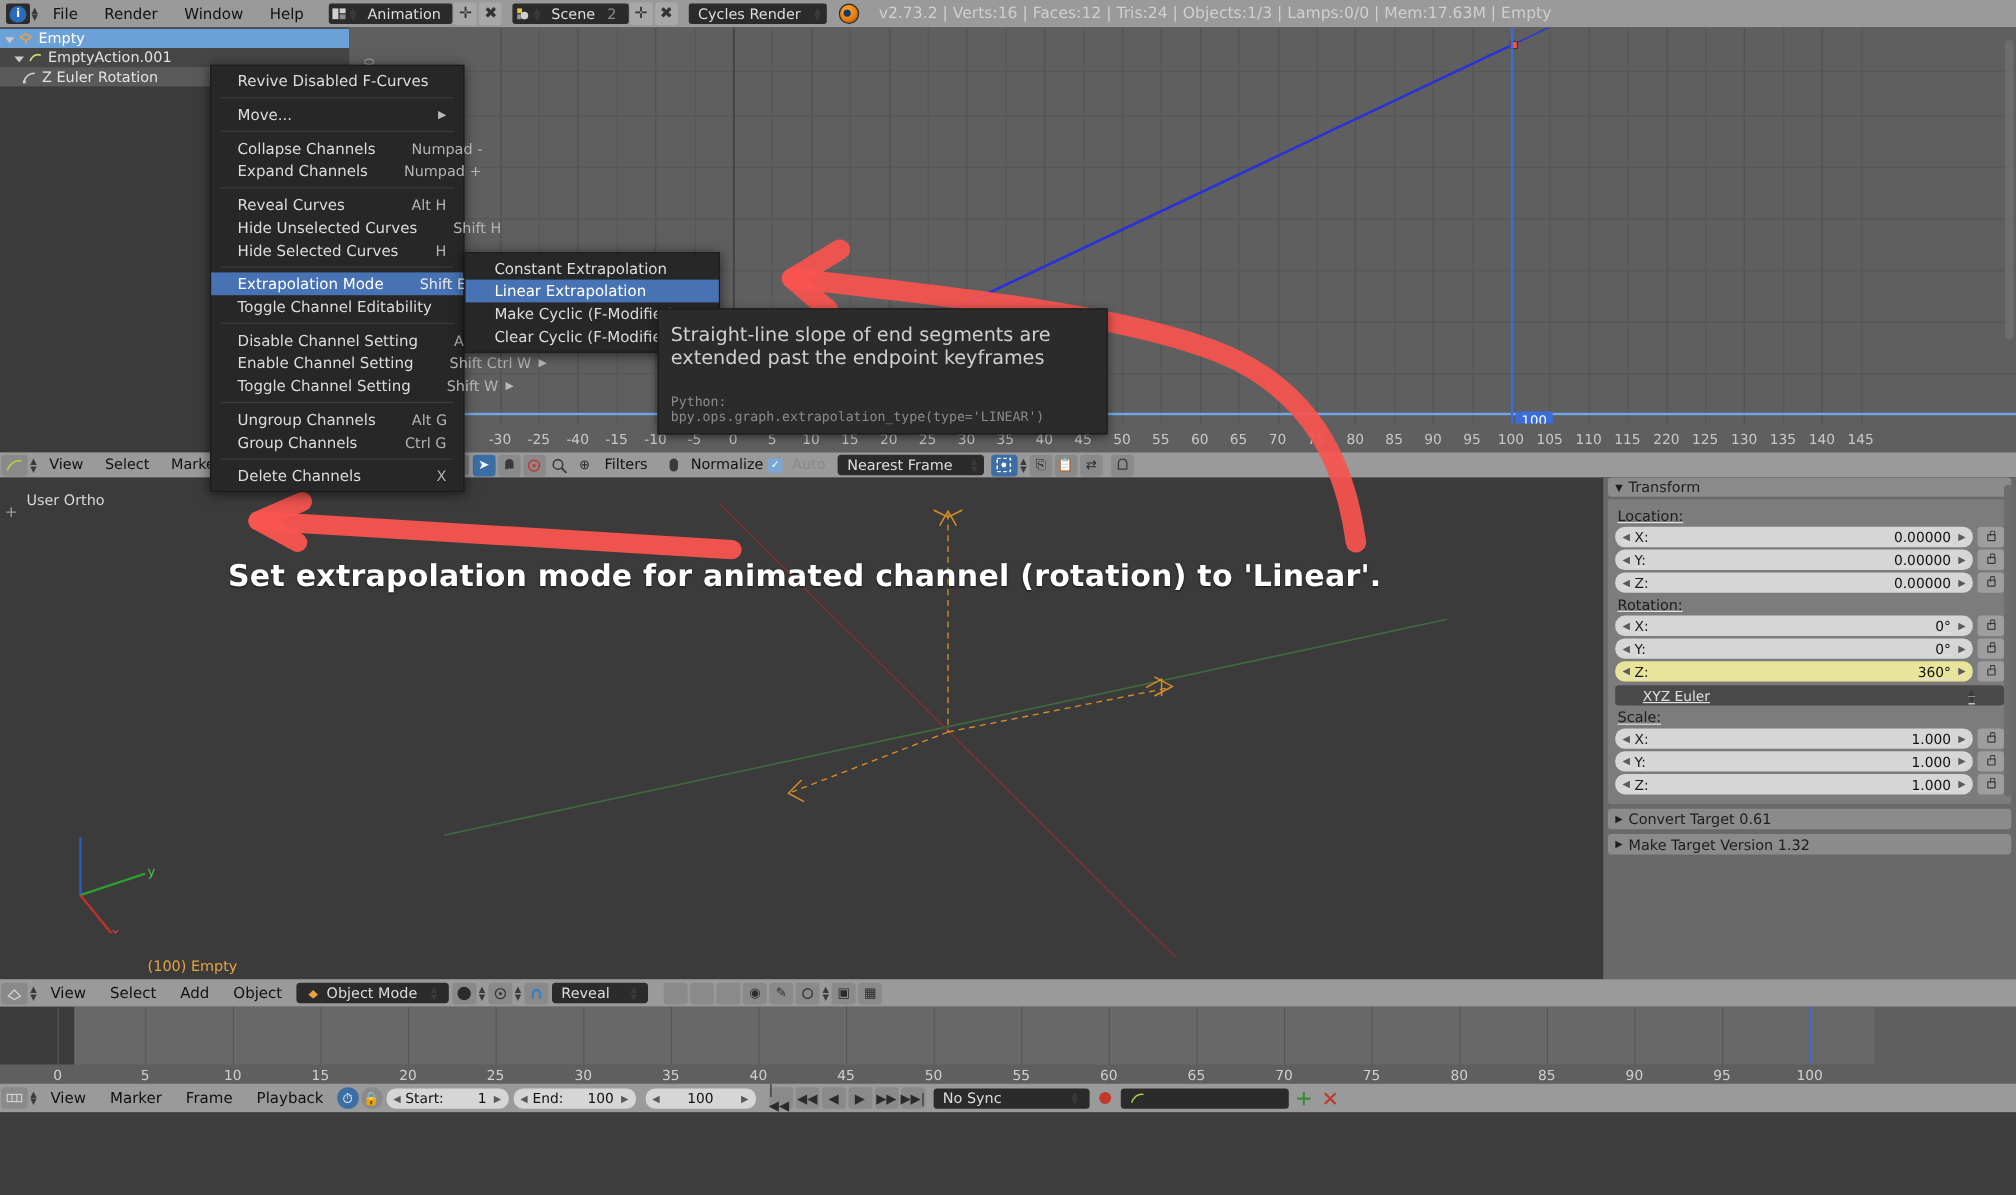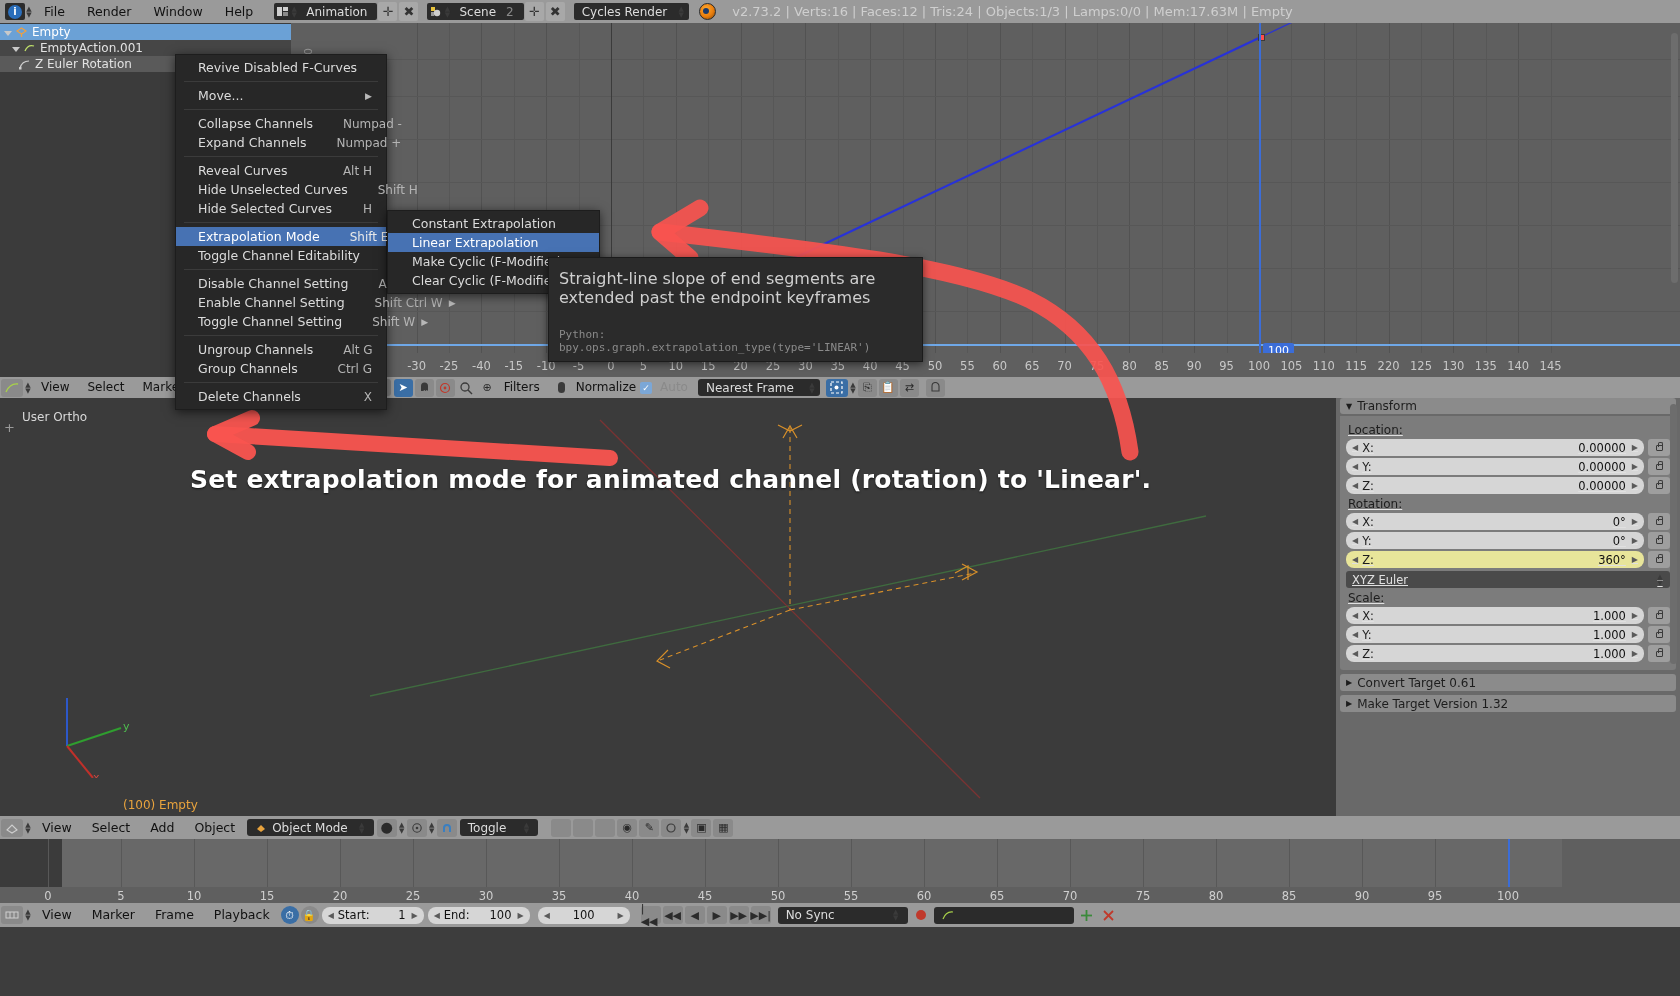--- a/index.html
+++ b/index.html
@@ -99,21 +99,21 @@
   .num-field .nm { color:#1d1d1d; }
   .num-field .vl { color:#111; }
   .arr { color:#5a5a5a; font-size:8px; }
   .lockbtn { width:22px; height:17px; background:#9e9e9e; border-radius:3px; margin-left:4px;
     display:flex; align-items:center; justify-content:center; }
   .lock-glyph { width:7px;height:6px;border:1.5px solid #3a3a3a;border-radius:1px;position:relative;}
   .lock-glyph:before{content:"";position:absolute;left:1px;top:-4px;width:3px;height:4px;
     border:1.5px solid #3a3a3a;border-bottom:0;border-radius:2px 2px 0 0;}
   .dropdown { height:17px; background:#4a4a4a; border-radius:3px; color:#e0e0e0;
     font-size:11.5px; display:flex; align-items:center; justify-content:space-between;
-    padding:0 6px; margin:3px 0;}
+    padding:0 23px; margin:3px 0;}
   .collapsed-panel { background:#8b8b8b; color:#1d1d1d; font-size:12px; height:17px;
     display:flex; align-items:center; padding:0 6px; border-radius:3px; margin-top:4px;}
 
   
   .vheader { position:absolute; left:0; top:816px; width:1680px; height:23px;
     background:#9a9a9a; display:flex; align-items:center; }
   .vh-menu { color:#111; font-size:12.5px; padding:0 10px; height:23px; line-height:23px; }
   .vh-dark { background:#2b2b2b; height:17px; border-radius:3px; display:flex; align-items:center;
     padding:0 8px; color:#ddd; font-size:12px; margin:0 2px; }
   .vh-ico { width:20px;height:18px;background:#8a8a8a;border-radius:3px;margin:0 1px;
@@ -697,21 +697,21 @@
     <div class="mini-arrows">
         <span>▲</span>
         <span>▼</span>
       </div>
     <div class="vh-ico">
       <svg width="12" height="12" viewBox="0 0 12 12">
           <path d="M3 10 V6 a3 3 0 0 1 6 0 V10" fill="none" stroke="#3a7fc1" stroke-width="2"></path>
         </svg>
     </div>
     <div class="vh-dark">
-      <span>Toggle</span>
+      <span>Reveal</span>
       <span class="mini-arrows" style="margin-left:16px">
           <span>▲</span>
           <span>▼</span>
         </span>
     </div>
     <div style="width:10px"></div>
     <div class="vh-ico"></div>
     <div class="vh-ico"></div>
     <div class="vh-ico"></div>
     <div class="vh-ico">◉</div>

